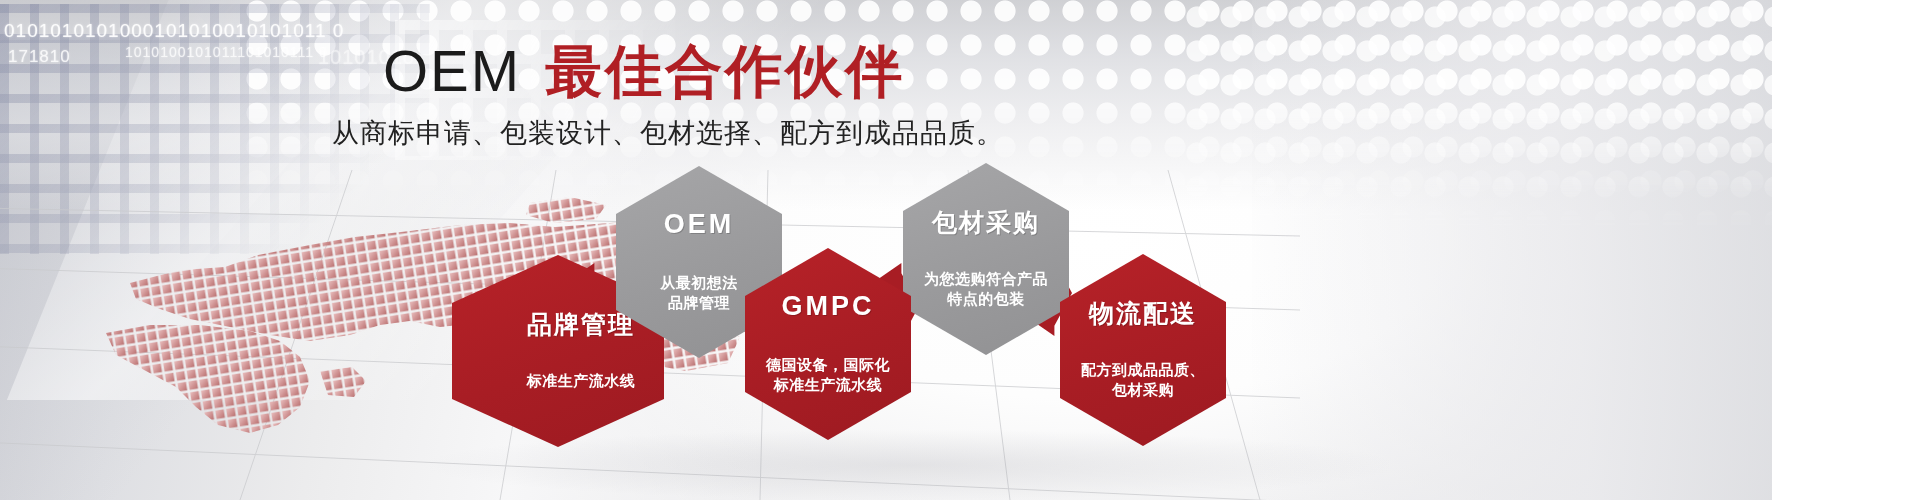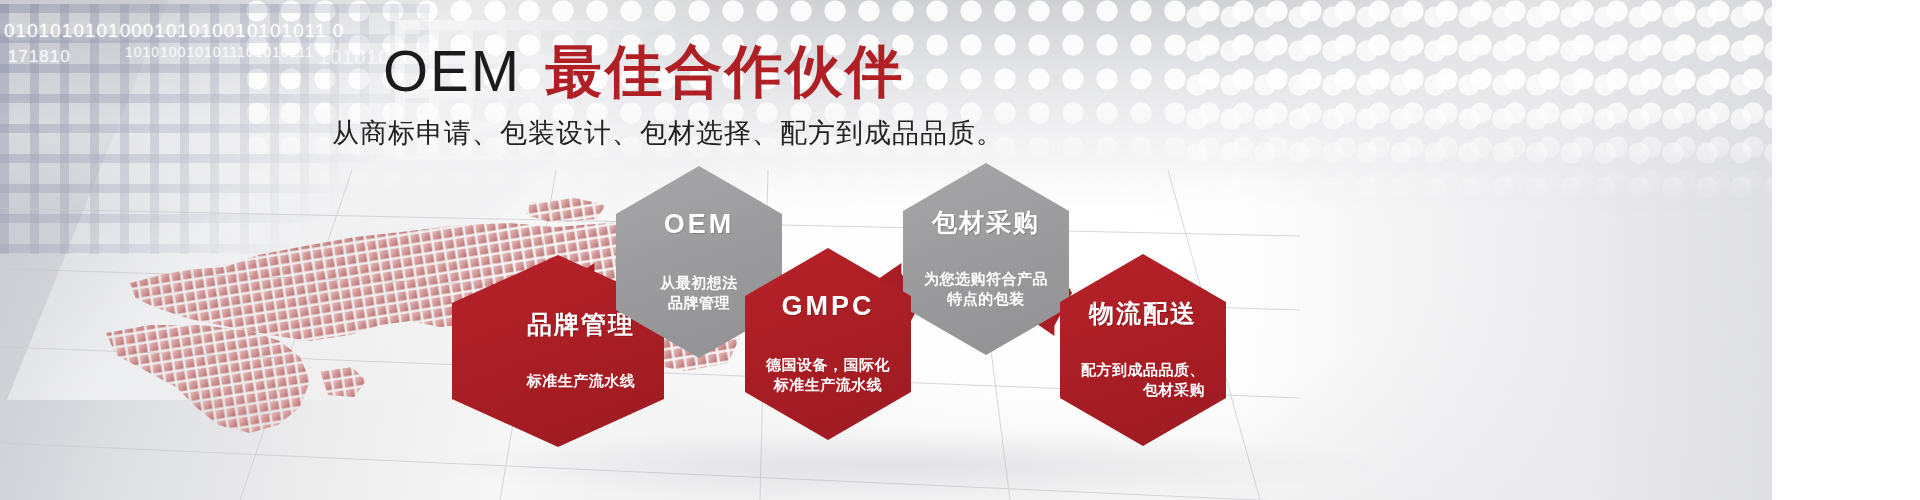--- a/index.html
+++ b/index.html
@@ -136,21 +136,21 @@
     font-size:15px;line-height:1.35;font-weight:bold;letter-spacing:.5px;
     font-family:"DejaVu Sans","Liberation Sans",sans-serif;
     max-width:128px;
     margin-top:24px;
   }
 
   .hex.h1{left:452px;top:255px;padding-left:46px;}
   .hex.h2{left:616px;top:166px;}
   .hex.h3{left:745px;top:248px;}
   .hex.h4{left:903px;top:163px;}
-  .hex.h5{left:1060px;top:254px;text-align:right;}
+  .hex.h5{left:1060px;top:254px;}
 
   
   .arrow{
     position:absolute;width:40px;height:86px;background:#a81d24;
     clip-path:polygon(0% 18%,56% 0%,56% 12%,100% 50%,56% 88%,56% 100%,0% 82%,40% 50%);
     filter:drop-shadow(2px 3px 3px rgba(90,90,95,.35));
   }
   .arrow.a1{left:572px;top:263px;}
   .arrow.a2{left:722px;top:246px;}
   .arrow.a3{left:879px;top:263px;}

